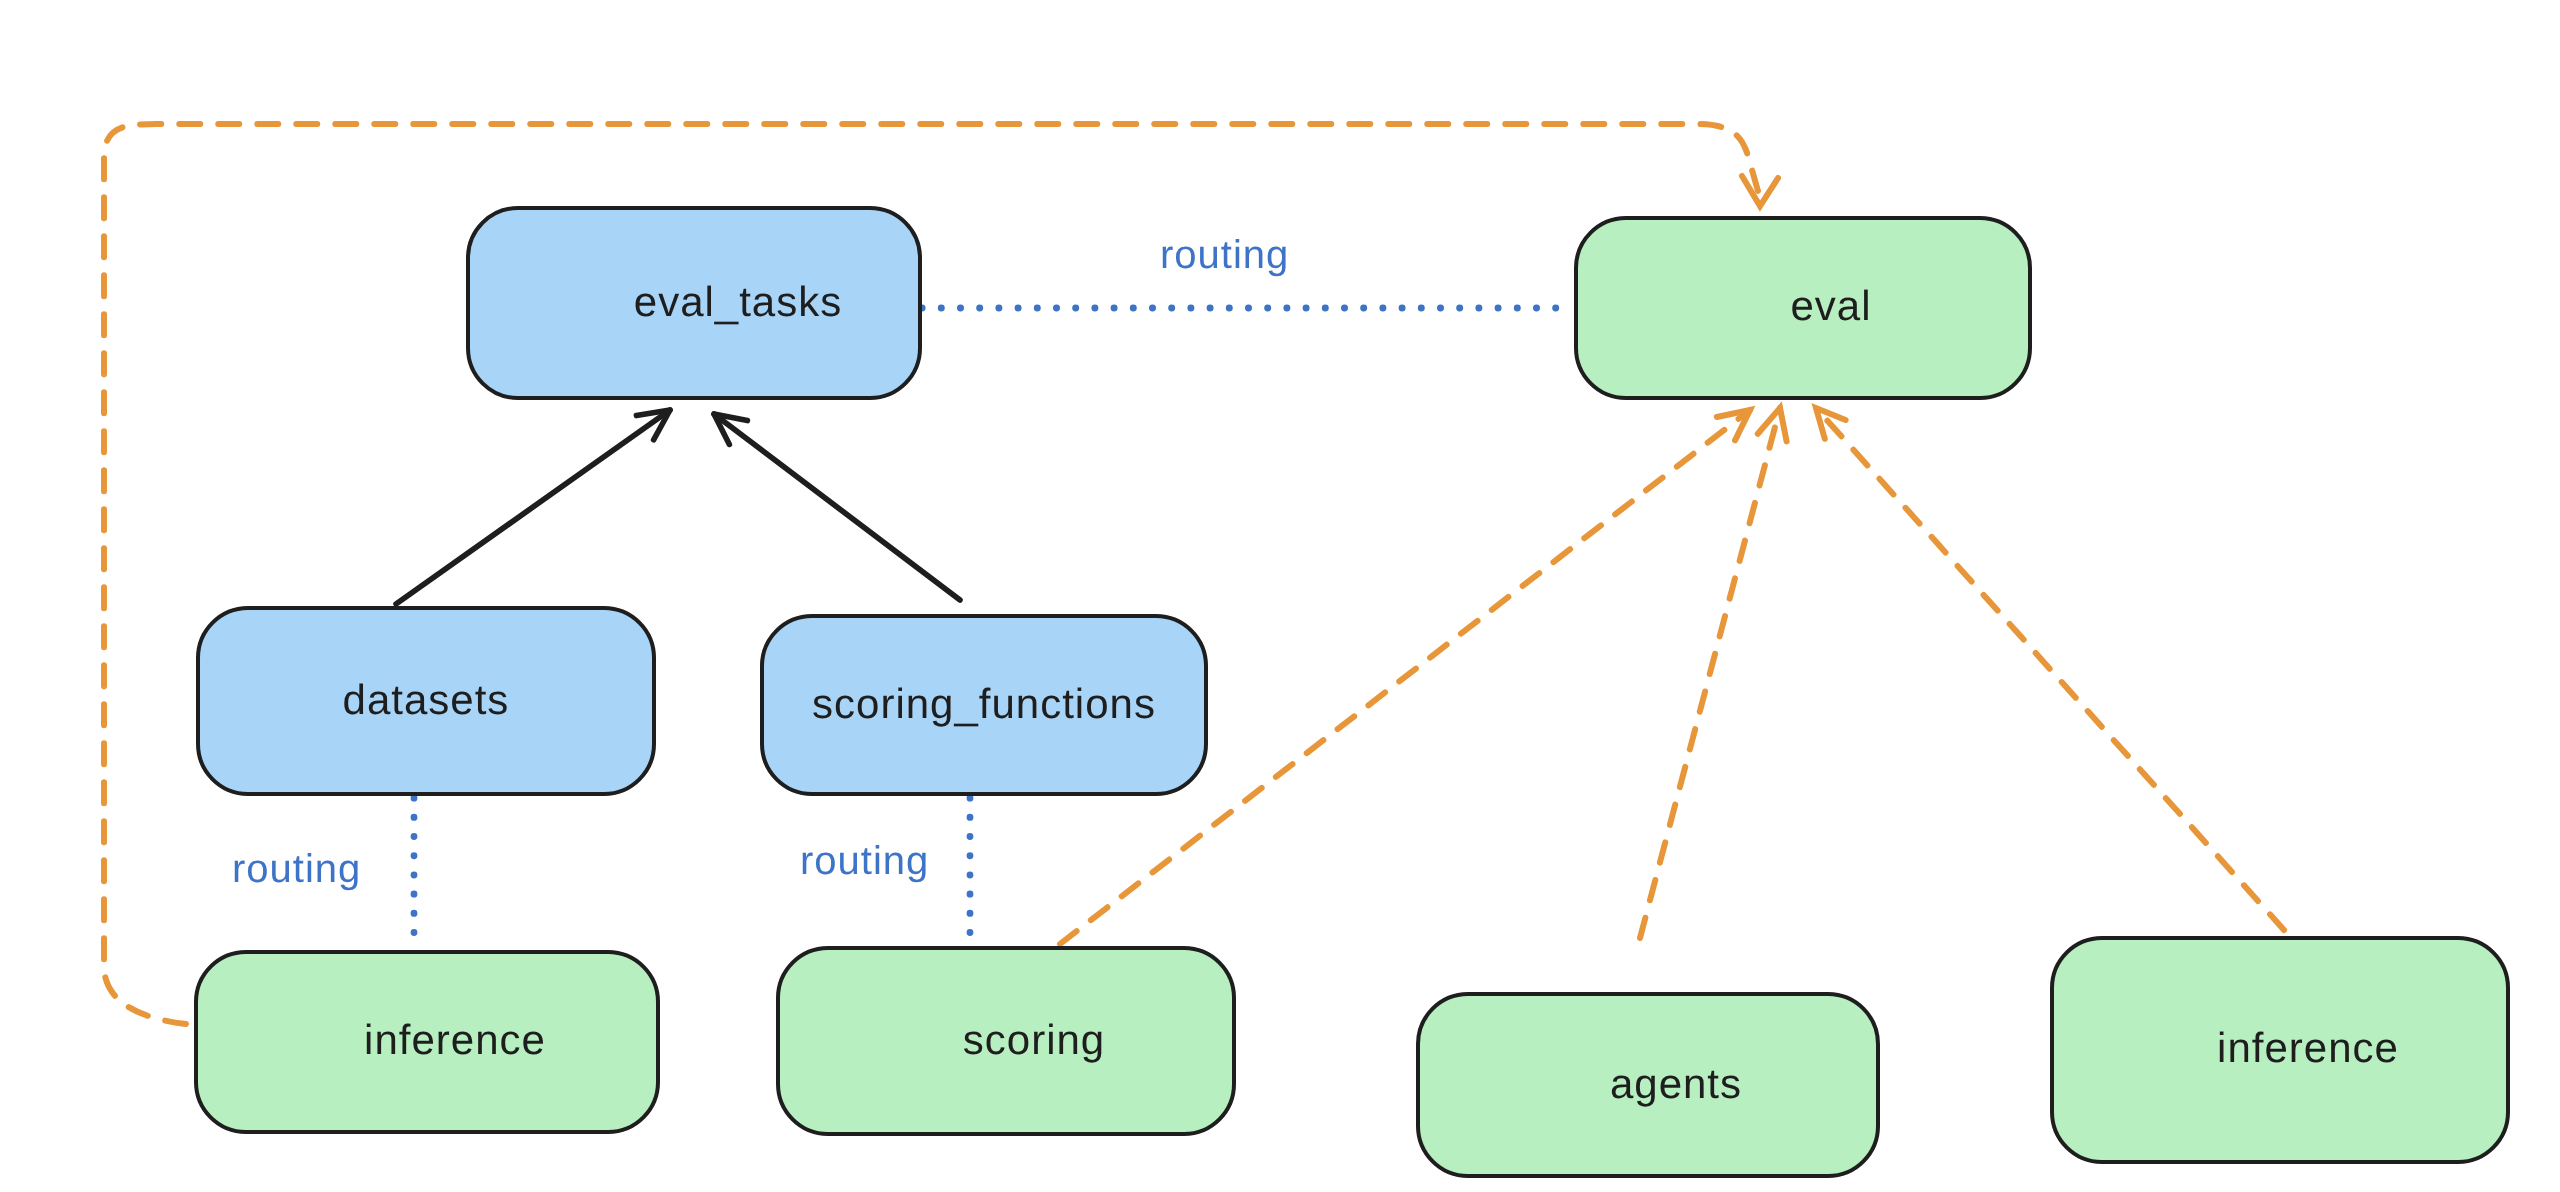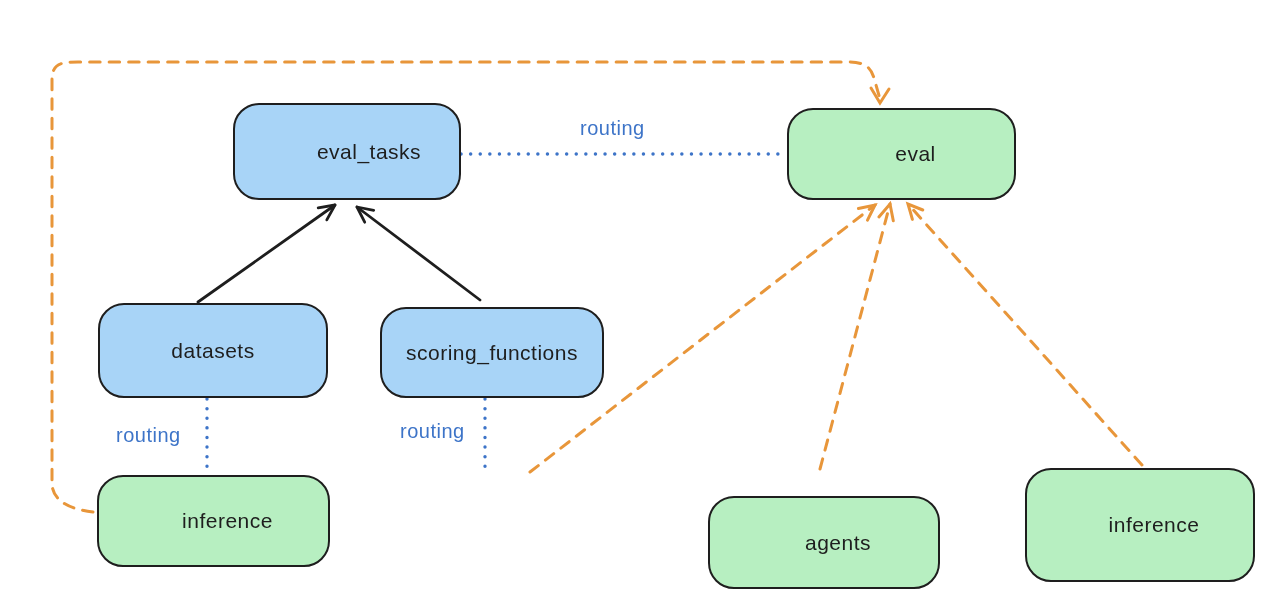--- a/index.html
+++ b/index.html
@@ -70,20 +70,23 @@
   </div>
 
   <div class="node blue" style="left:380px;top:307px;width:224px;height:91px;">
     <span>scoring_functions</span>
   </div>
 
   <div class="node green" style="left:97px;top:475px;width:233px;height:92px;">
     <span>inference</span>
   </div>
 
+  <div class="node green" style="left:388px;top:473px;width:230px;height:95px;">
+    <span>scoring</span>
+  </div>
 
   <div class="node green" style="left:708px;top:470px;width:232px;height:93px;margin-top:26px;">
     <span>agents</span>
   </div>
 
   <div class="node green" style="left:1025px;top:468px;width:230px;height:114px;">
     <span>inference</span>
   </div>
 
   <div class="routing-label" style="left:580px;top:117px;">routing</div>

